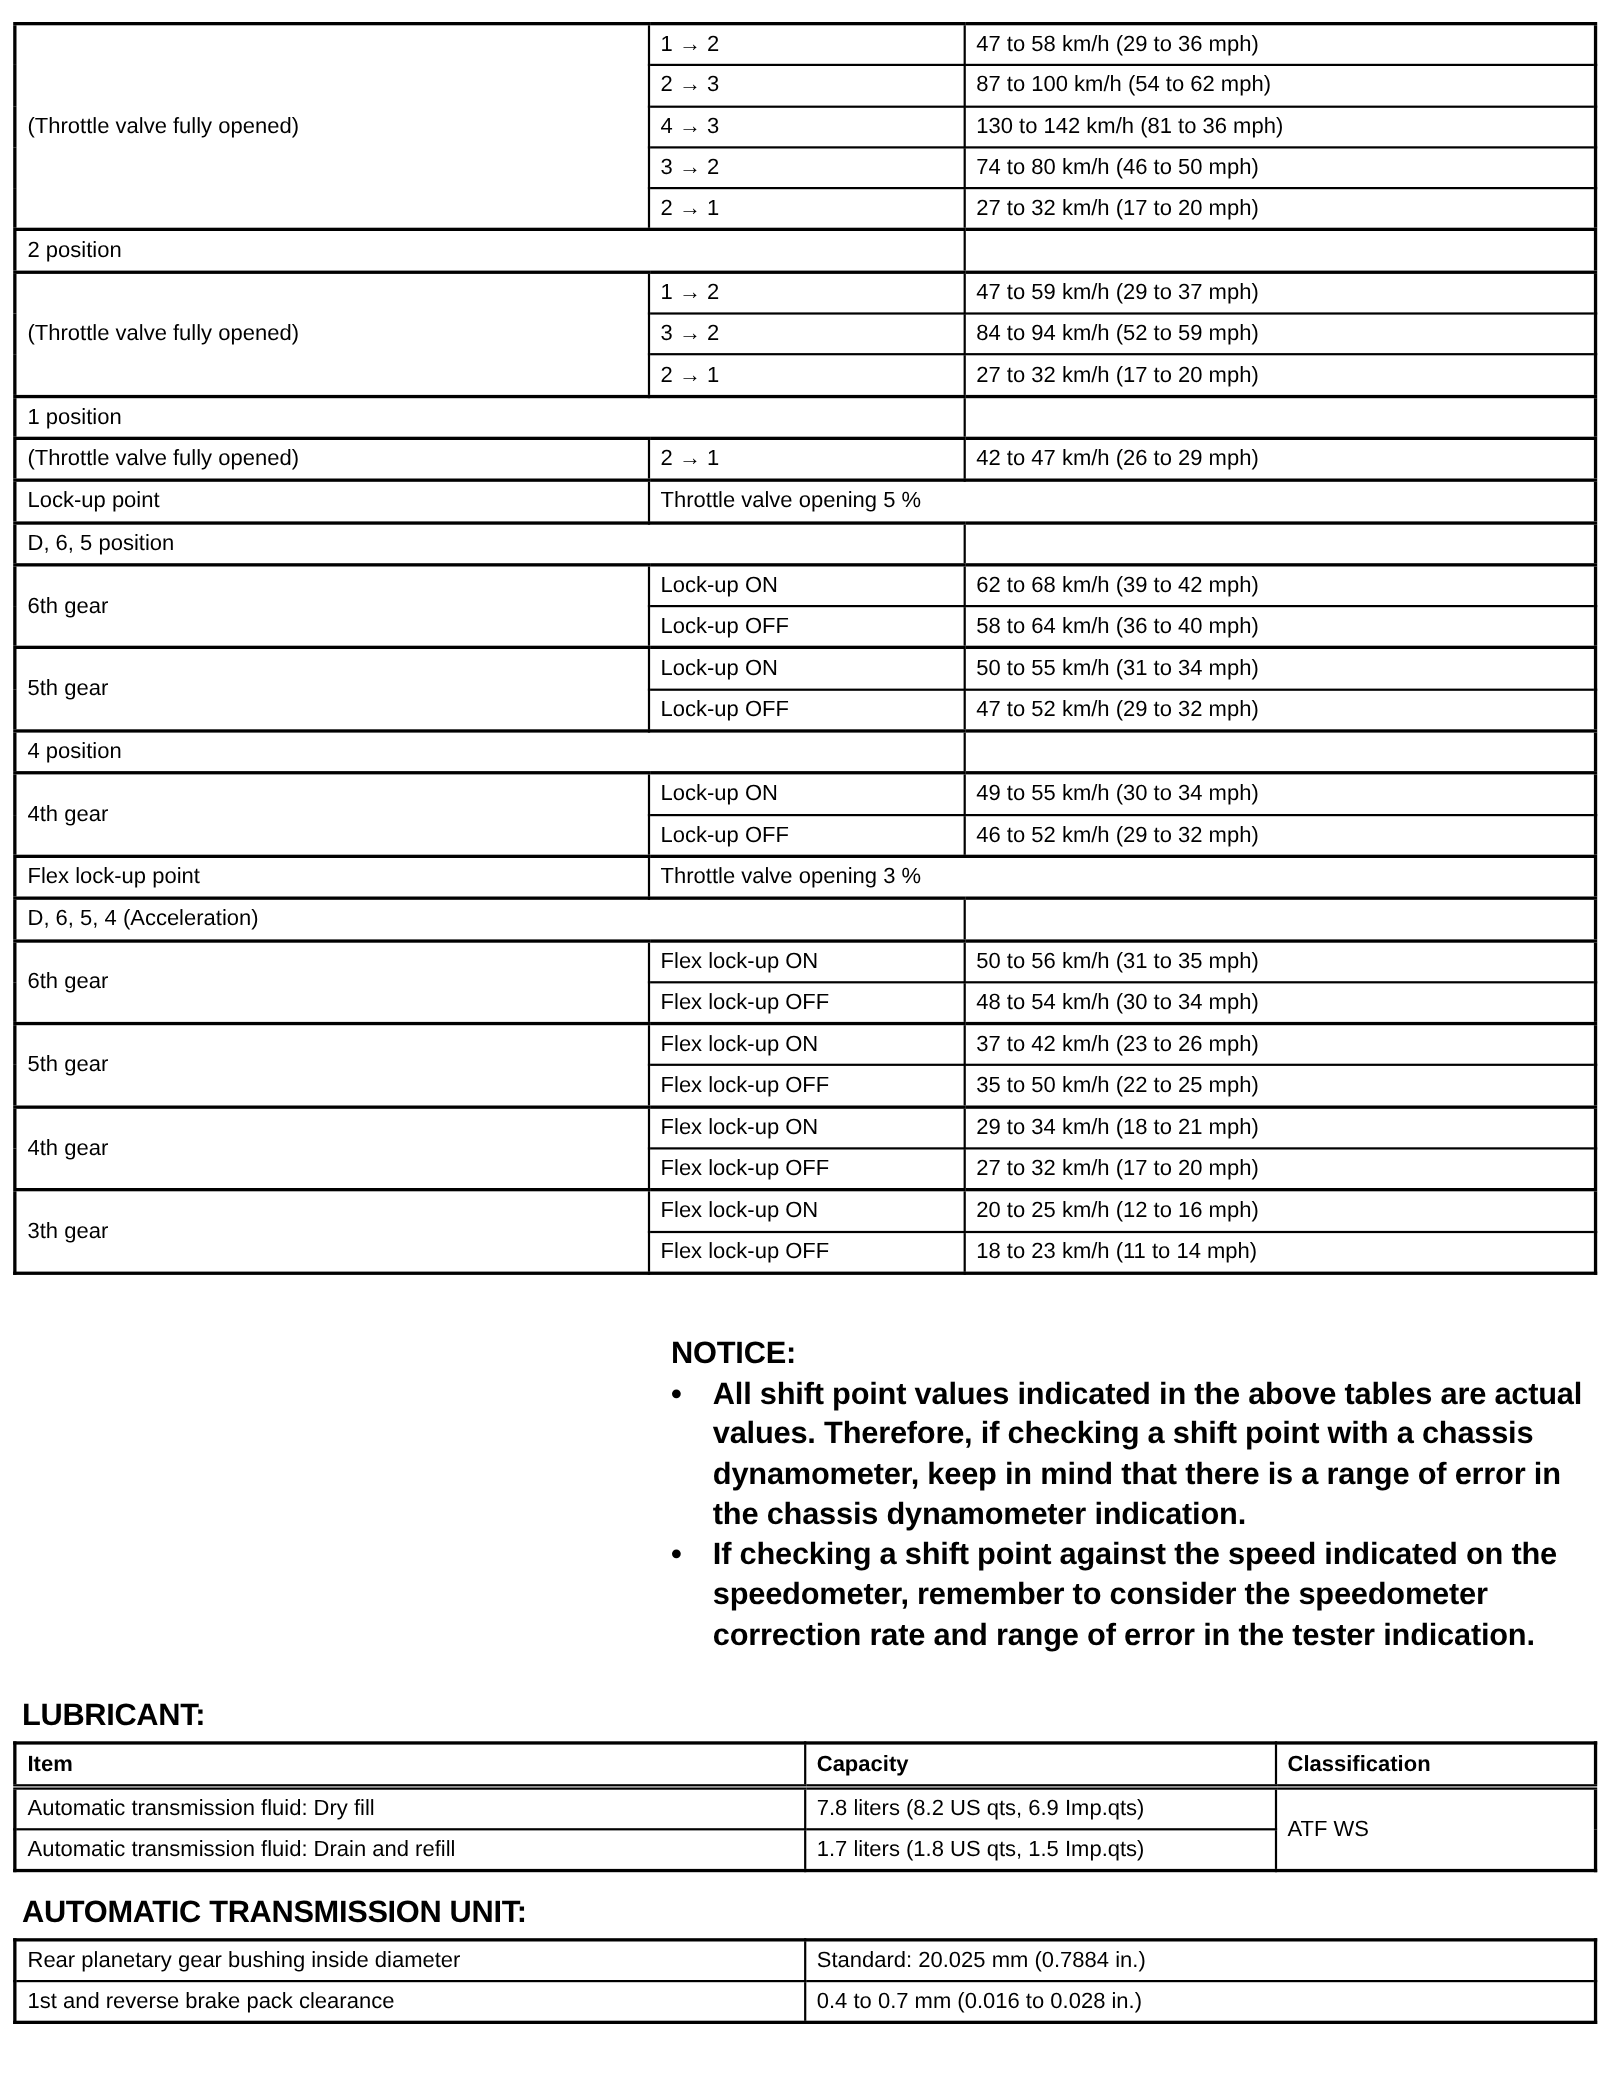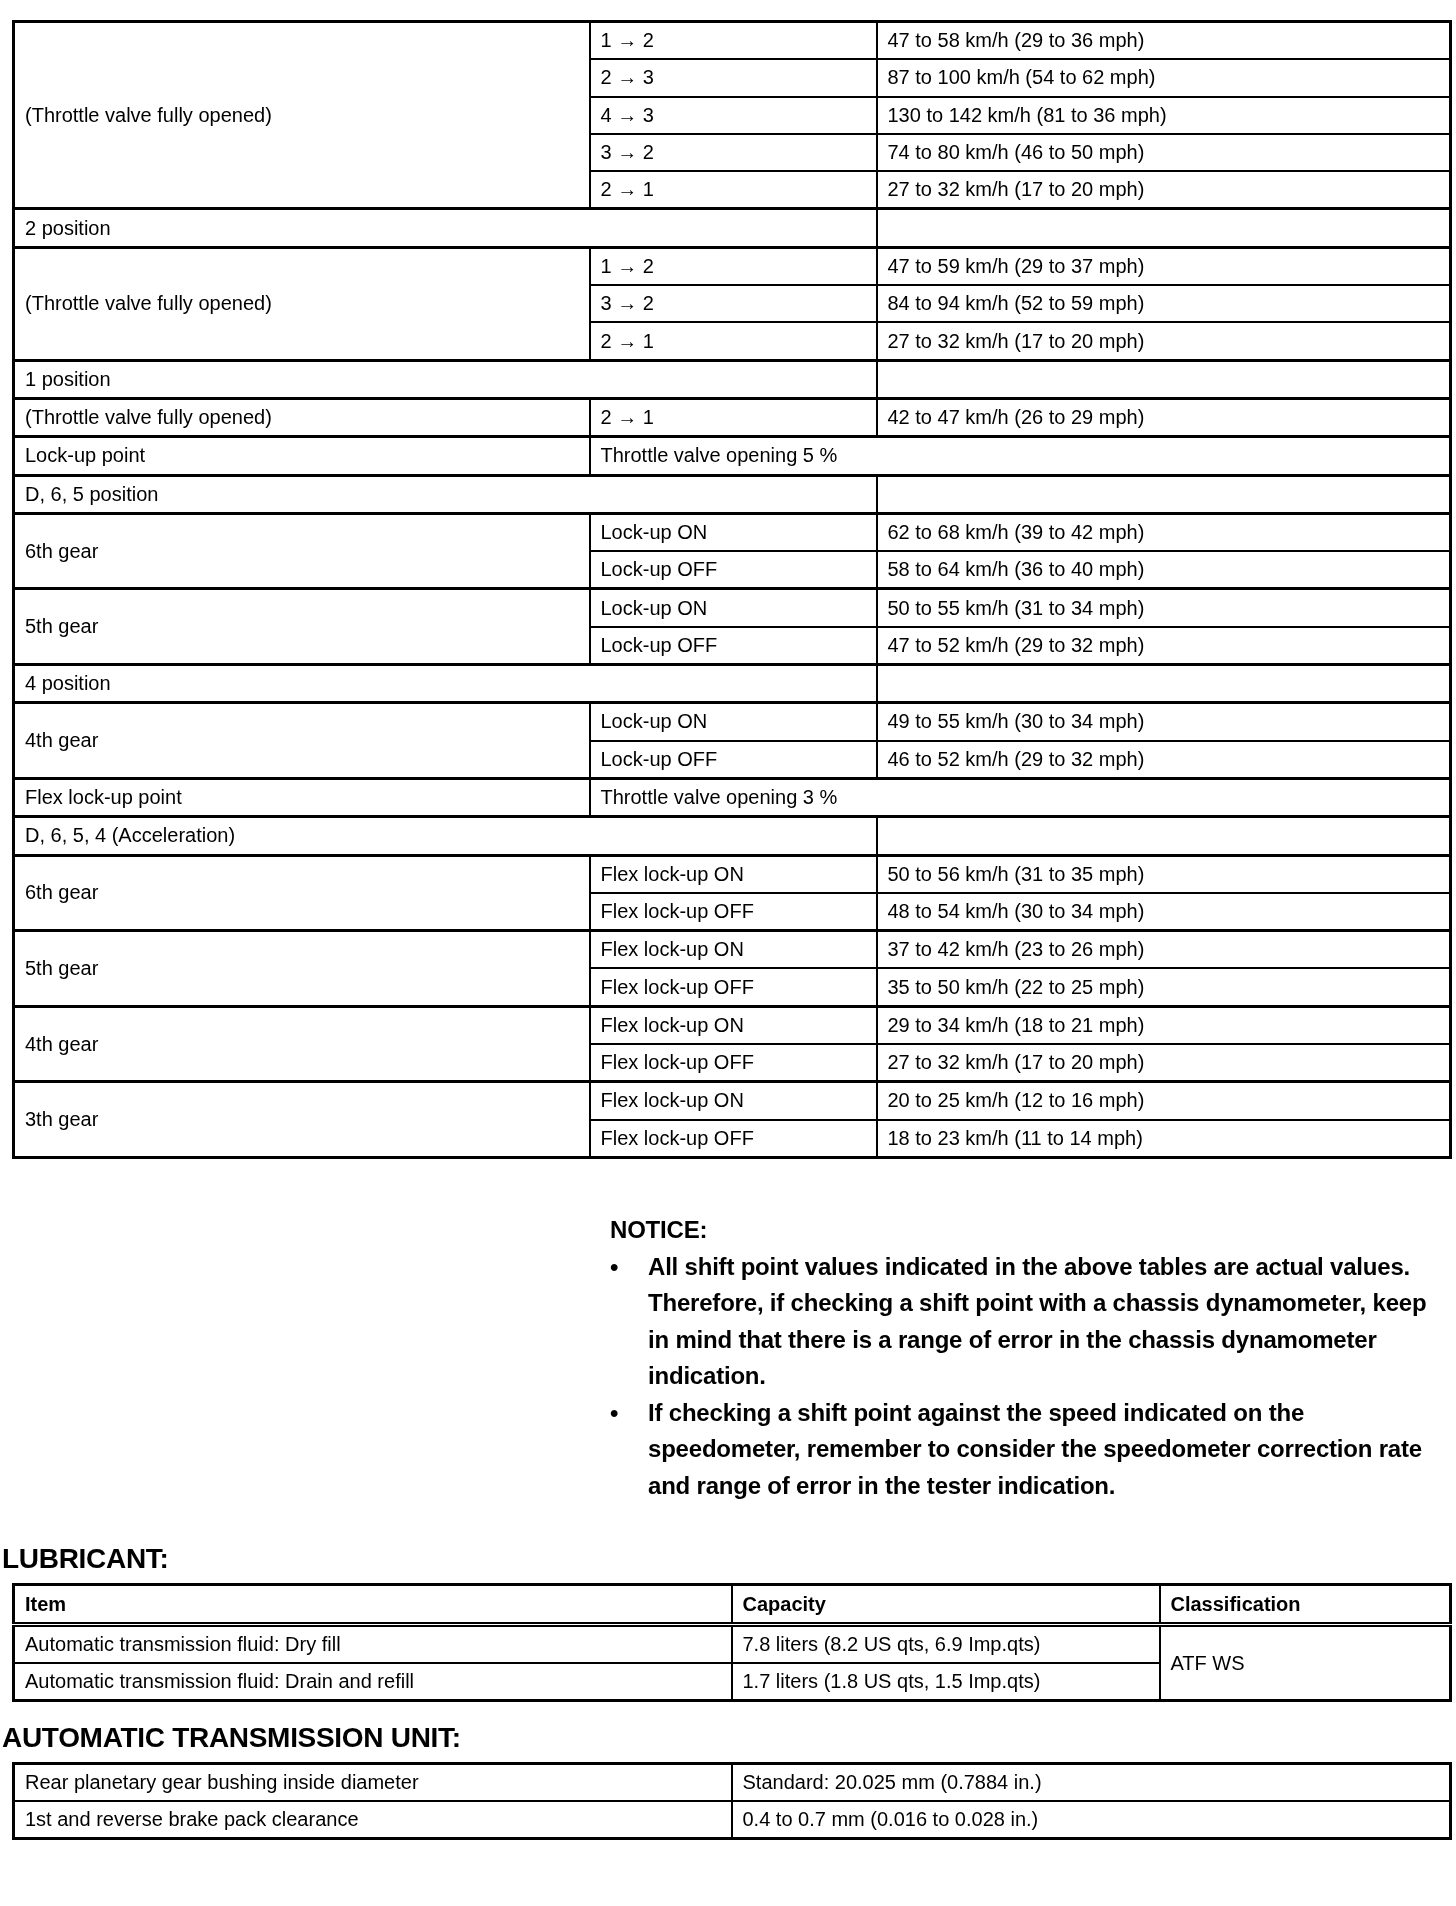--- a/index.html
+++ b/index.html
@@ -10,28 +10,28 @@
   table { border-collapse: collapse; table-layout: fixed; }
   td, th { border: 2px solid #000; padding: 0 10px; font-size: 20px; font-weight: normal; text-align: left; vertical-align: middle; white-space: nowrap; overflow: hidden; }
   #shift-table { position: absolute; left: 12px; top: 20px; width: 1437px; }
   #shift-table td { height: 35.3px; }
   #shift-table col.c1 { width: 576px; }
   #shift-table col.c2 { width: 287px; }
   #shift-table col.c3 { width: 574px; }
   tr.thick-top > td { border-top-width: 3px; }
   #notice {
     position: absolute; left: 610px; top: 1212px; width: 840px;
-    font-weight: bold; font-size: 24px; line-height: 36.5px; letter-spacing: -0.2px;
+    font-weight: bold; font-size: 28px; line-height: 36.5px; letter-spacing: -0.2px;
   }
   #notice .notice-title { margin: 0; }
   #notice ul { list-style: none; margin: 0; padding: 0; }
   #notice li { position: relative; padding-left: 38px; }
   #notice li .bullet { position: absolute; left: 0; top: 0; }
   .section-title {
-    position: absolute; left: 2px; font-weight: bold; font-size: 28px; letter-spacing: -0.3px; margin: 0;
+    position: absolute; left: 20px; font-weight: bold; font-size: 28px; letter-spacing: -0.3px; margin: 0;
   }
   #lubricant-title { top: 1543px; }
   #atu-title { top: 1722px; }
   #lub-table { position: absolute; left: 12px; top: 1583px; width: 1437px; }
   #lub-table col.l1 { width: 718px; }
   #lub-table col.l2 { width: 428px; }
   #lub-table col.l3 { width: 291px; }
   #lub-table th { font-weight: bold; text-align: left; height: 36px; border-bottom: 5px double #000; }
   #lub-table td { height: 35px; }
   #atu-table { position: absolute; left: 12px; top: 1762px; width: 1437px; }

